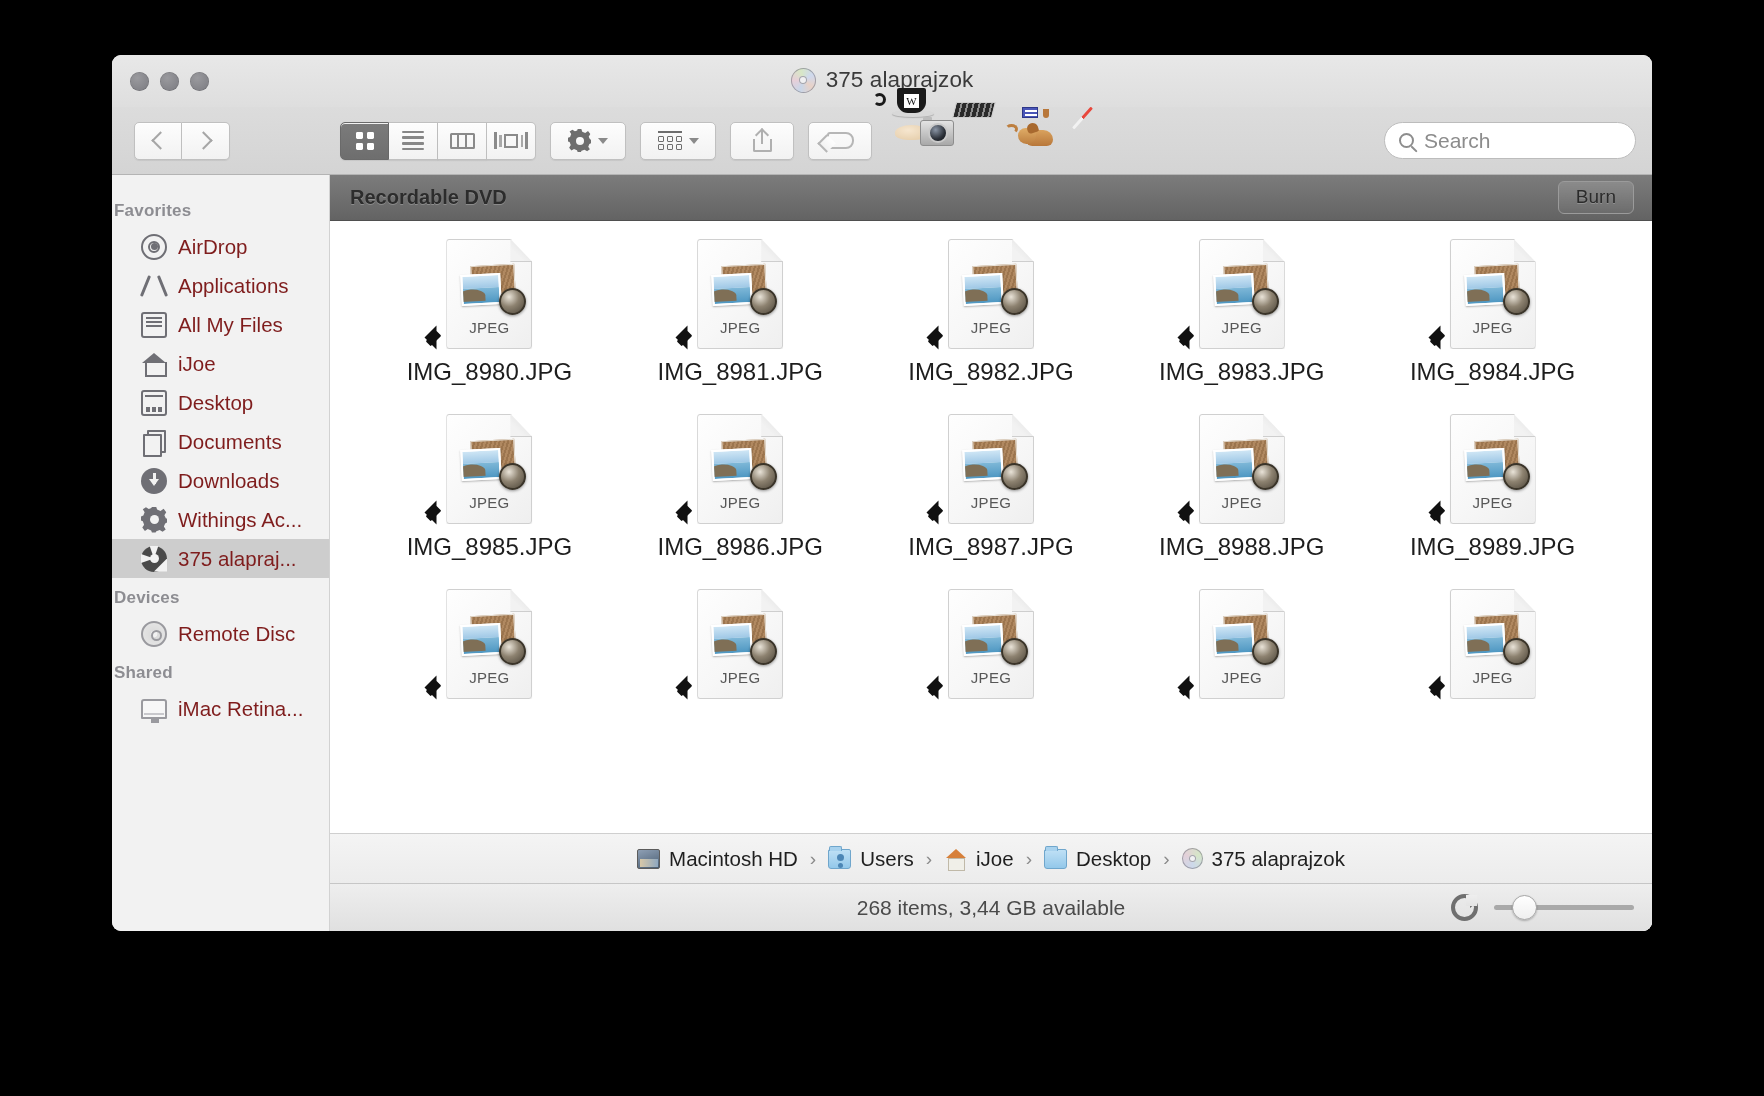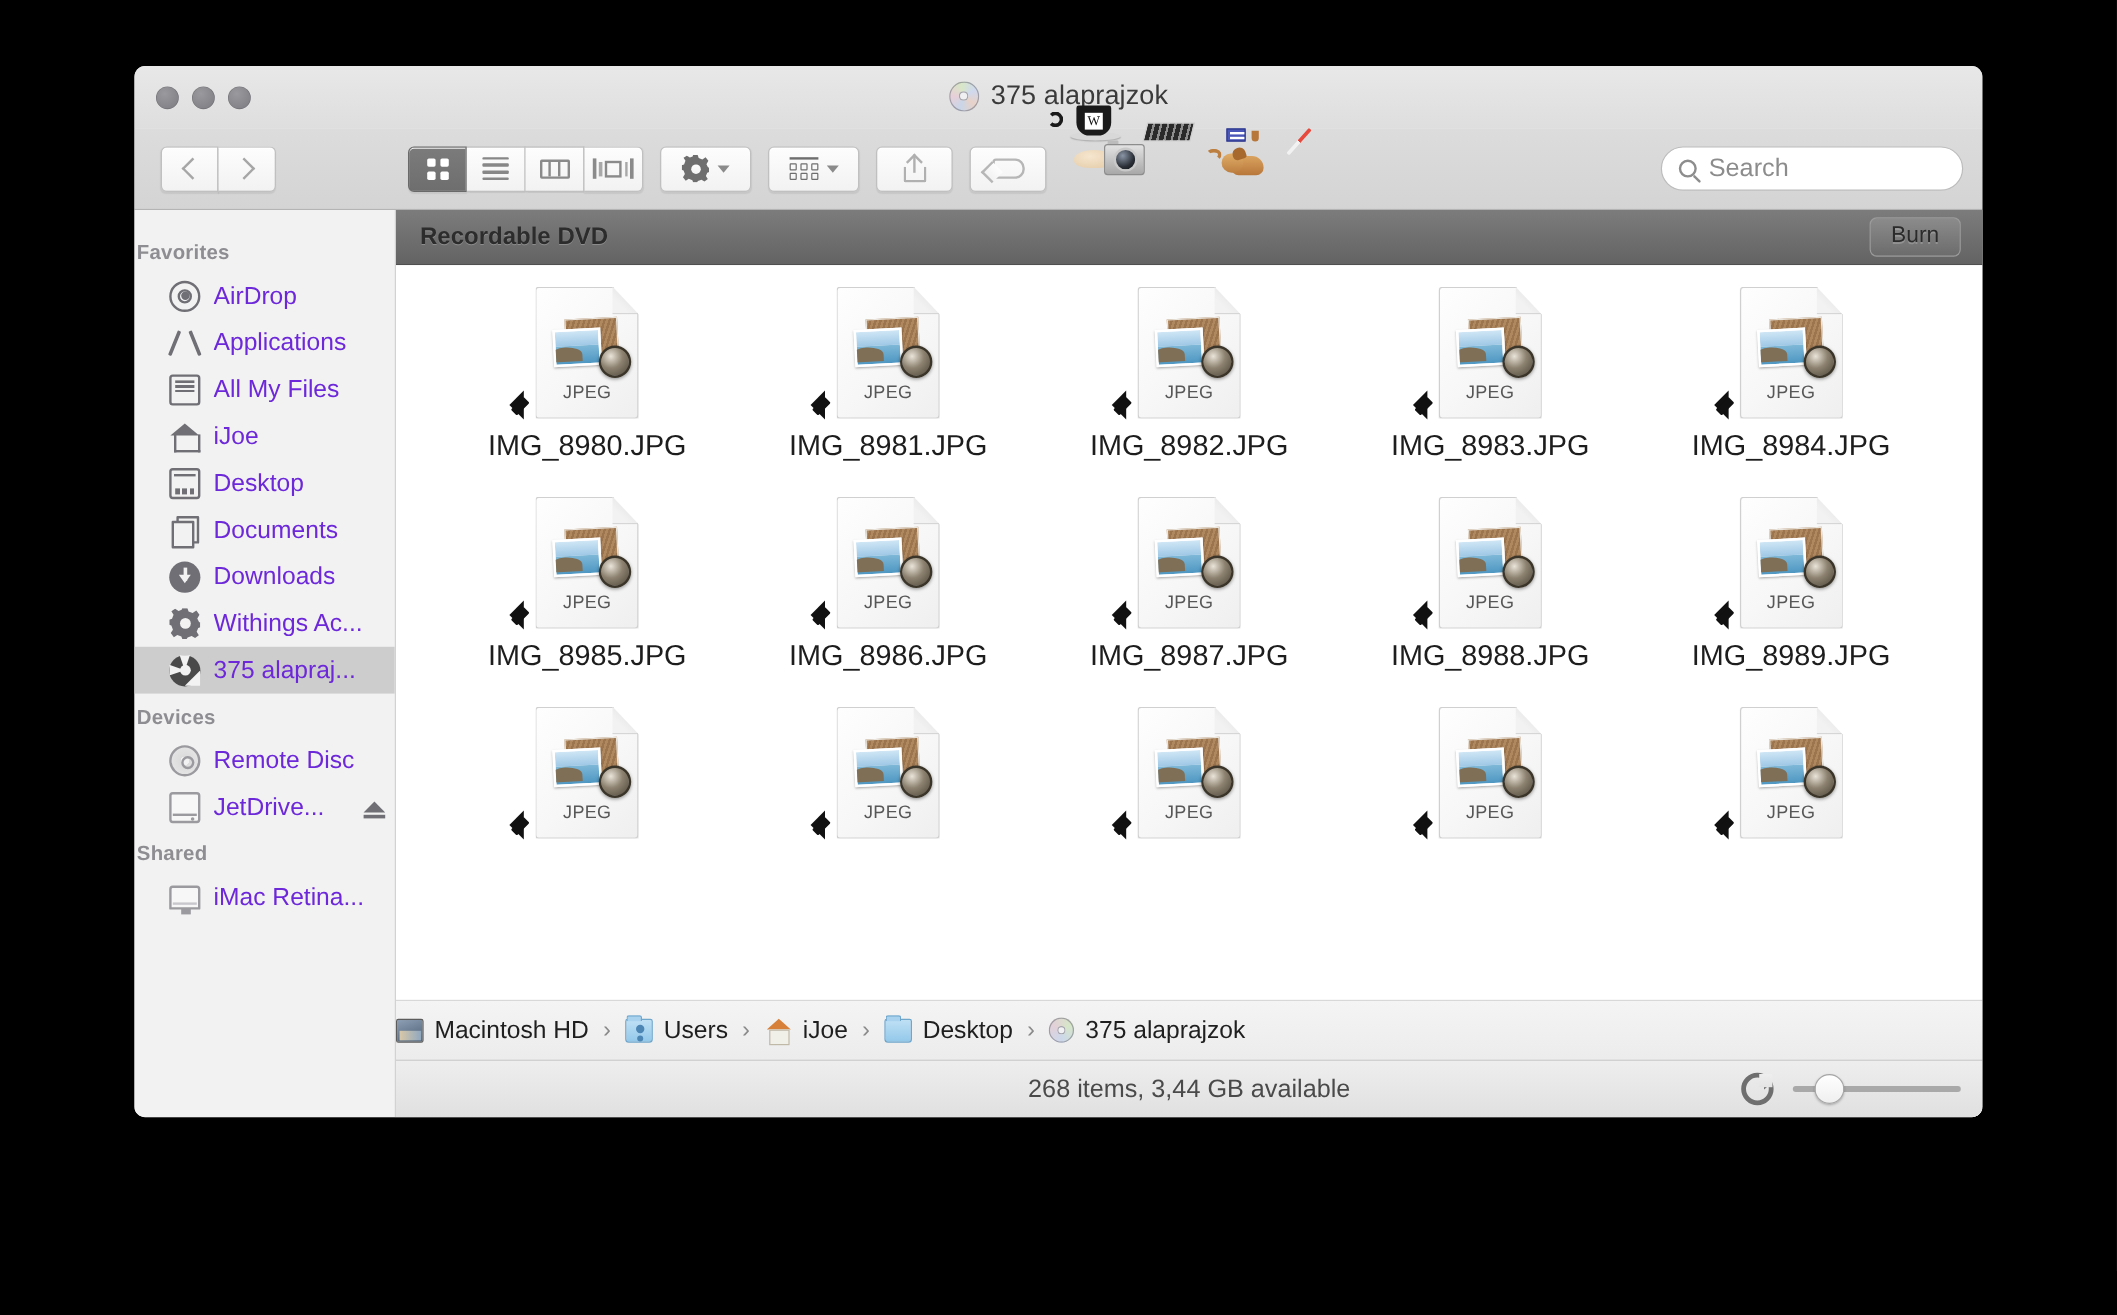--- a/index.html
+++ b/index.html
@@ -126,21 +126,21 @@
 
   .sidebar {
     width: 218px; flex: 0 0 218px;
     background: #f2f2f2;
     border-right: 1px solid #d2d2d2;
     padding-top: 16px; overflow: hidden;
   }
   .sb-head { font-size: 17px; font-weight: bold; color: #8d8d92; padding: 10px 0 6px 2px; letter-spacing:.2px; }
   .sb-item { height: 39px; display:flex; align-items:center; gap:11px; padding-left: 29px; padding-right:8px; }
   .sb-item.sel { background: #cdcdcd; }
-  .sb-label { font-size: 20.5px; color: #6d28d9; white-space:nowrap; overflow:hidden; }
+  .sb-label { font-size: 20.5px; color: #7f1d1d; white-space:nowrap; overflow:hidden; }
   .sb-ic { width:26px;height:26px;flex:0 0 26px;position:relative;color:#6f6f75; }
   .eject { margin-left:auto; width:0;height:0;border-left:9px solid transparent;border-right:9px solid transparent;border-bottom:9px solid #6f6f75;position:relative; }
   .eject::after{content:"";position:absolute;left:-9px;top:11px;width:18px;height:3px;background:#6f6f75;}
 
   .content { flex:1; display:flex; flex-direction:column; min-width:0; background:#fff; }
 
   .burnbar {
     height: 46px; flex:0 0 46px;
     background: linear-gradient(to bottom, #7c7c7c 0%, #636363 100%);
     border-bottom: 1px solid #4f4f4f;
@@ -212,21 +212,21 @@
     content:""; position:absolute; left: 2px; top: 12px; width: 15px; height: 7px;
     background:#111; transform: rotate(-45deg); border-radius: 1px;
   }
   .fname { font-size: 24px; color: #1d1d1d; margin-top: 9px; white-space:nowrap; }
 
   
   .pathbar {
     height: 50px; flex:0 0 50px;
     background: linear-gradient(to bottom,#f4f4f4,#ececec);
     border-top: 1px solid #cfcfcf;
-    display:flex; align-items:center; gap: 10px;
+    display:flex; align-items:center; justify-content:center; gap: 10px;
   }
   .crumb { display:flex; align-items:center; gap: 9px; font-size: 20.5px; color: #1f1f1f; }
   .sep { color:#8a8a8a; font-size: 19px; margin: 0 2px; }
   .pic { width: 23px; height: 20px; position:relative; flex:0 0 auto; }
   .pic.hd { background: linear-gradient(160deg,#8e9fb4,#4a5e73); border:1.5px solid #5c5c5c; border-radius:2px; overflow:hidden; }
   .pic.hd::after { content:""; position:absolute; left:2px; bottom:1px; width:18px;height:8px; background: linear-gradient(to right,#d8c8a8,#8fa8c0); }
   .pic.folder { background: linear-gradient(to bottom,#bfe0f5,#93c8ea); border:1px solid #6fa6cc; border-radius:2px 2px 3px 3px; }
   .pic.folder::before { content:""; position:absolute; left:0; top:-3.5px; width:11px;height:4px; background:#a8d2ee; border:1px solid #6fa6cc; border-bottom:none; border-radius:2px 2px 0 0; }
   .pic.users::after { content:""; position:absolute; left:8px; top:4px; width:7px;height:7px; border-radius:50%; background:#4c86b5; box-shadow: 0 8px 0 -1px #4c86b5; }
   .pic.home { background:transparent; }
@@ -517,25 +517,20 @@
             <b></b>
           </span>
         <span class="sb-label">375 alapraj...</span>
       </div>
 
       <div class="sb-head">Devices</div>
       <div class="sb-item">
         <span class="sb-ic ic-remote"></span>
         <span class="sb-label">Remote Disc</span>
       </div>
-      <div class="sb-item">
-        <span class="sb-ic ic-drive"></span>
-        <span class="sb-label">JetDrive...</span>
-        <span class="eject"></span>
-      </div>
 
       <div class="sb-head">Shared</div>
       <div class="sb-item">
         <span class="sb-ic ic-imac"></span>
         <span class="sb-label">iMac Retina...</span>
       </div>
     </div>
 
     <div class="content">
 

